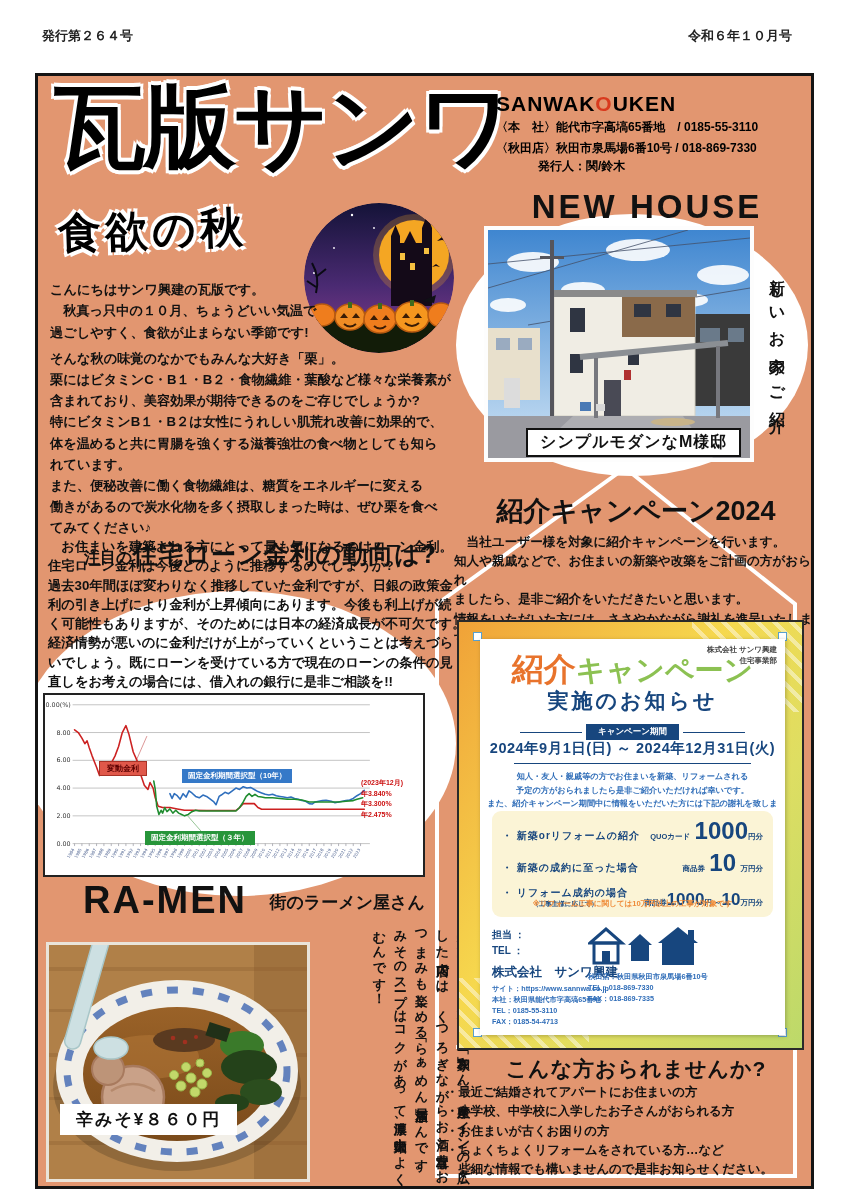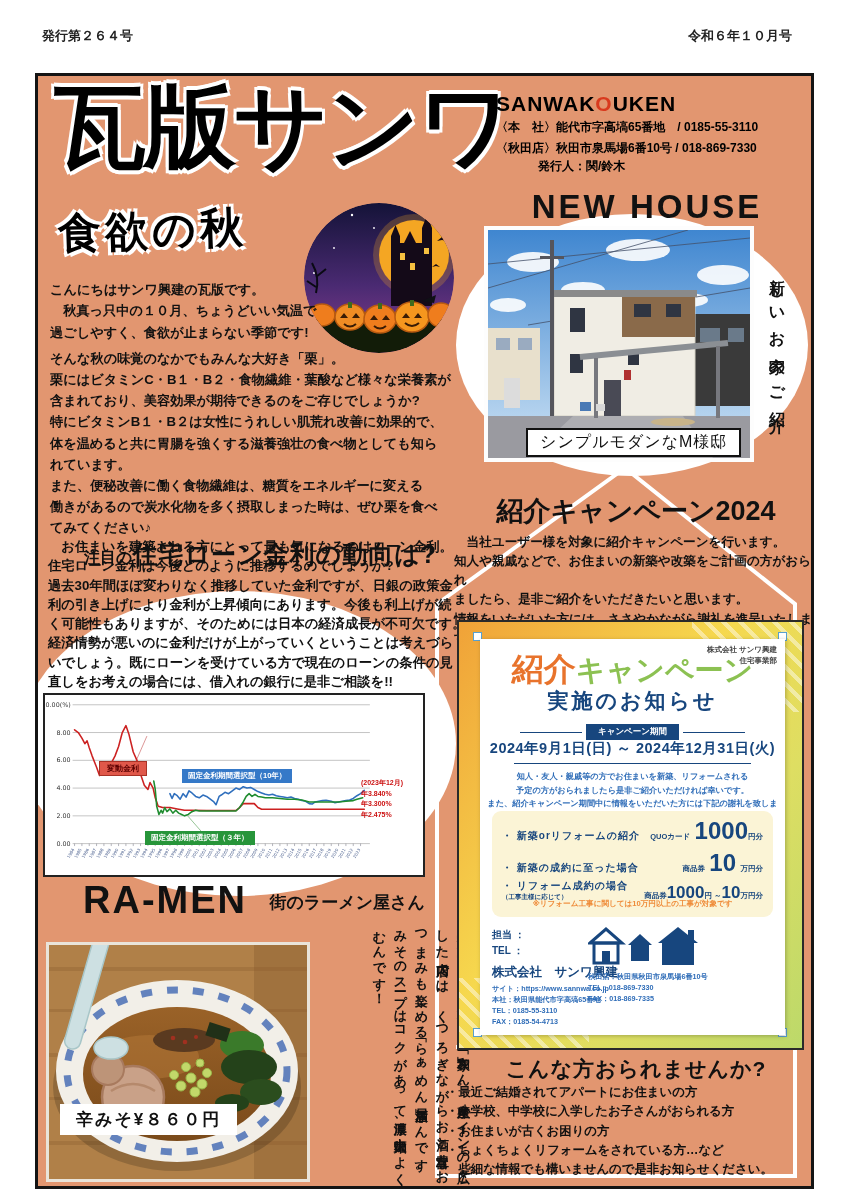--- a/index.html
+++ b/index.html
@@ -57,21 +57,21 @@
   #ramen-vtext{left:282px;top:845px;width:154px;height:260px;writing-mode:vertical-rl;text-orientation:upright;
     font-size:13px;font-weight:700;line-height:1.62;letter-spacing:1px;}
   #ramen-vtext .hl{background:#fff;}
   #ramen-price{left:22px;top:1028px;background:#fff;padding:4px 16px;font-size:17px;font-weight:900;letter-spacing:2px;}
 
   
   #nh-ellipse{left:418px;top:138px;width:352px;height:262px;background:#fff;border-radius:50%;}
   #nh-title{left:448px;top:112px;width:322px;text-align:center;font-size:33px;font-weight:900;letter-spacing:3px;}
   #nh-photo{left:446px;top:150px;width:270px;height:236px;border:4px solid #fdfdfd;box-sizing:border-box;overflow:hidden;}
   #nh-caption{left:488px;top:352px;background:#fff;border:2px solid #111;padding:2px 12px;
-              font-size:16px;font-weight:400;letter-spacing:1px;}
+              font-size:16px;font-weight:700;letter-spacing:1px;}
   #nh-side{left:728px;top:190px;height:300px;writing-mode:vertical-rl;text-orientation:upright;
            font-size:16px;font-weight:900;letter-spacing:6px;}
 
   
   #house-outline{left:0;top:0;width:767px;height:1104px;pointer-events:none;}
   #camp-title{left:420px;top:417px;width:356px;text-align:center;font-size:27px;font-weight:900;}
   #camp-intro{left:416px;top:457px;width:362px;font-size:12.6px;font-weight:700;line-height:1.52;}
 
   #flyer{left:419px;top:544px;width:347px;height:430px;border:2px solid #2a2a2a;box-sizing:border-box;
          background:linear-gradient(125deg,#f0a238 0%,#f6d84e 42%,#dede62 68%,#bcd96a 100%);}
@@ -475,21 +475,21 @@
 
         <div id="reward-box">
           <div class="rw" style="top:10px;">
             <span class="lab">・ 新築orリフォームの紹介</span>
             <span class="amt"><span class="u">QUOカード</span> <span class="n">1000</span><span class="u">円分</span></span>
           </div>
           <div class="rw" style="top:42px;">
             <span class="lab">・ 新築の成約に至った場合</span>
             <span class="amt"><span class="u">商品券</span> <span class="n">10</span> <span class="u">万円分</span></span>
           </div>
-          <div class="rw" style="top:68px;">
+          <div class="rw" style="top:75px;text-align:center;">
             <span class="lab"><span>・ リフォーム成約の場合</span><span class="sm">（工事主様に応じて）</span></span>
             <span class="amt"><span class="u">商品券</span><span class="n2">1000</span><span class="u">円 ～</span><span class="n2">10</span><span class="u">万円分</span></span>
           </div>
           <div id="rw-note">※リフォーム工事に関しては10万円以上の工事が対象です</div>
         </div>
 
         <div id="fl-left">
           <div class="c1">担当 ：</div>
           <div class="c1">TEL ：</div>
           <div id="fl-company">株式会社　サンワ興建</div>

